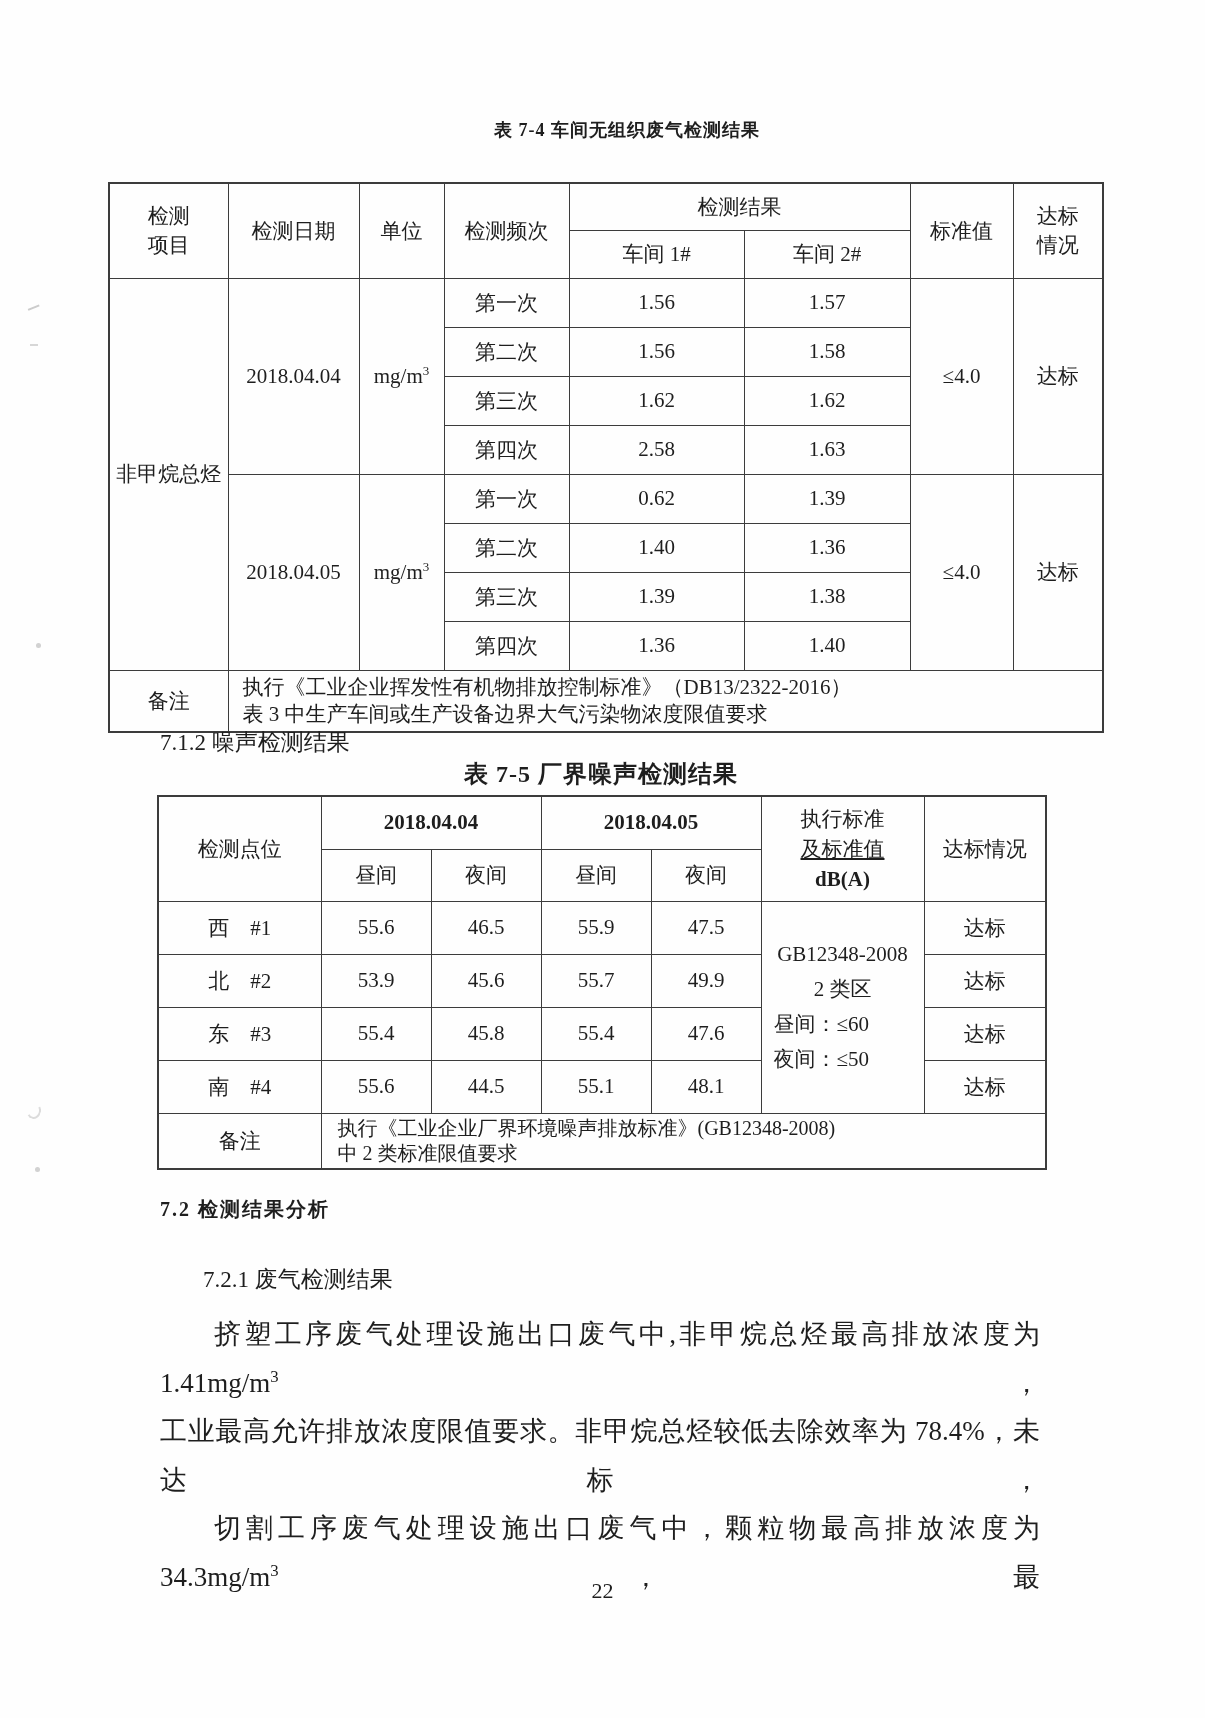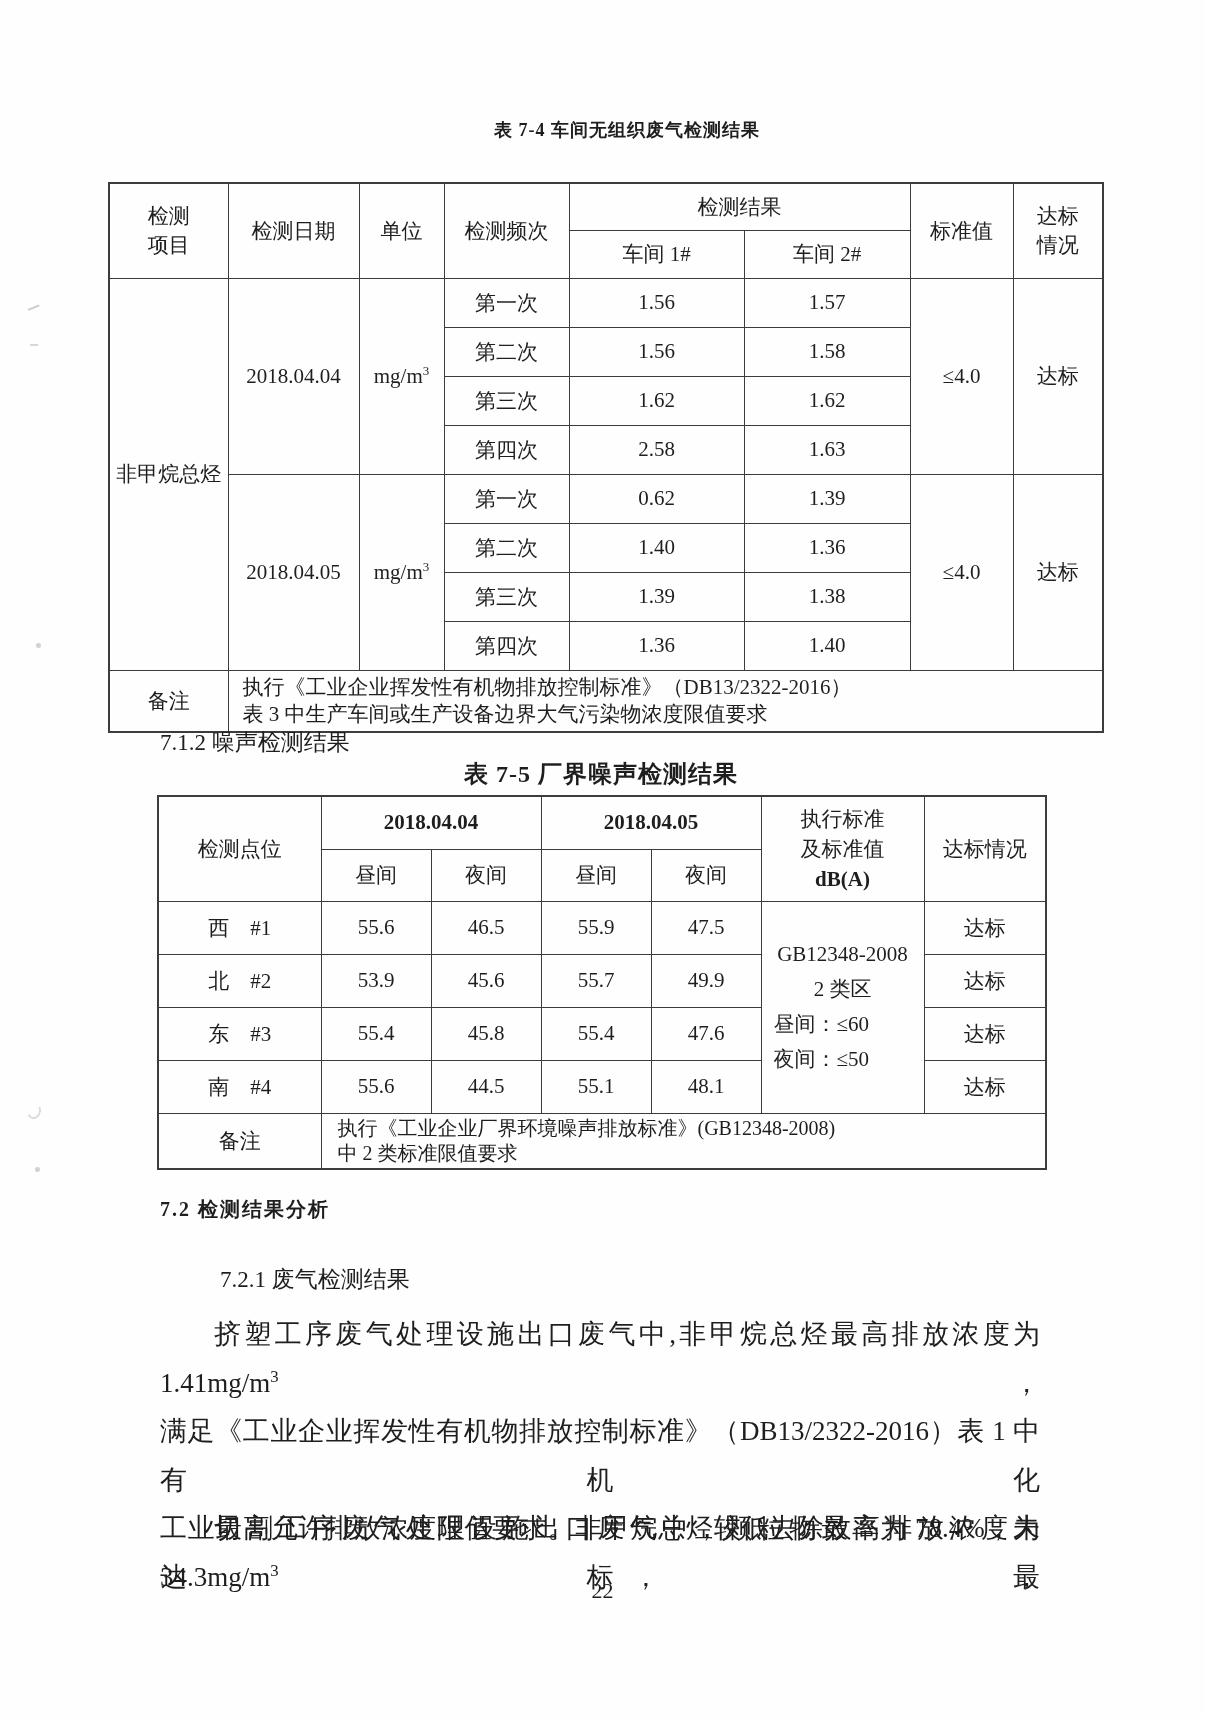--- a/index.html
+++ b/index.html
@@ -156,21 +156,21 @@
       <col style="width:163px">
       <col style="width:122px">
   </colgroup>
   <tbody>
       <tr style="height:53px">
     <td rowspan="2">检测点位</td>
     <td colspan="2" class="bold">2018.04.04</td>
     <td colspan="2" class="bold">2018.04.05</td>
     <td rowspan="2">
       <div style="line-height:30px;">执行标准</div>
-      <div style="line-height:30px;">及标准值</div>
+      <div style="line-height:30px;text-decoration:underline;">及标准值</div>
       <div style="line-height:30px;" class="bold">dB(A)</div>
     </td>
     <td rowspan="2">达标情况</td>
   </tr>
   <tr style="height:52px">
     <td>昼间</td>
     <td>夜间</td>
     <td>昼间</td>
     <td>夜间</td>
   </tr>
@@ -217,25 +217,24 @@
   <tr style="height:53px">
     <td>备注</td>
     <td colspan="6" class="t75-remark">执行《工业企业厂界环境噪声排放标准》(GB12348-2008)
 中 2 类标准限值要求</td>
   </tr>
 </tbody>
   </table>
 
 <div class="abs sec-head-bold" style="left:160px;top:1196px;">7.2  检测结果分析</div>
 
-<div class="abs sec-head" style="left:220px;top:1264px;">7.2.1  废气检测结果</div>
+<div class="abs sec-head" style="left:203px;top:1264px;">7.2.1  废气检测结果</div>
 
 <div class="abs bodytext" style="left:160px;top:1310px;">
   <div class="bline just indent"><span>挤塑工序废气处理设施出口废气中,非甲烷总烃最高排放浓度为 1.41mg/m</span><sup>3</sup><span>，</span></div>
-  <div class="bline just">满足《工业企业挥发性有机物排放控制标准》（DB13/2322-2016）表 1 中有机化</div>
   <div class="bline just">工业最高允许排放浓度限值要求。非甲烷总烃较低去除效率为 78.4%，未达标，</div>
 </div>
 
 <div class="abs bodytext" style="left:160px;top:1504px;">
   <div class="bline just indent"><span>切割工序废气处理设施出口废气中，颗粒物最高排放浓度为 34.3mg/m</span><sup>3</sup><span>，最</span></div>
 </div>
 
 <div class="abs pagenum" style="left:0;top:1578px;">22</div>
 
 </body></html>

